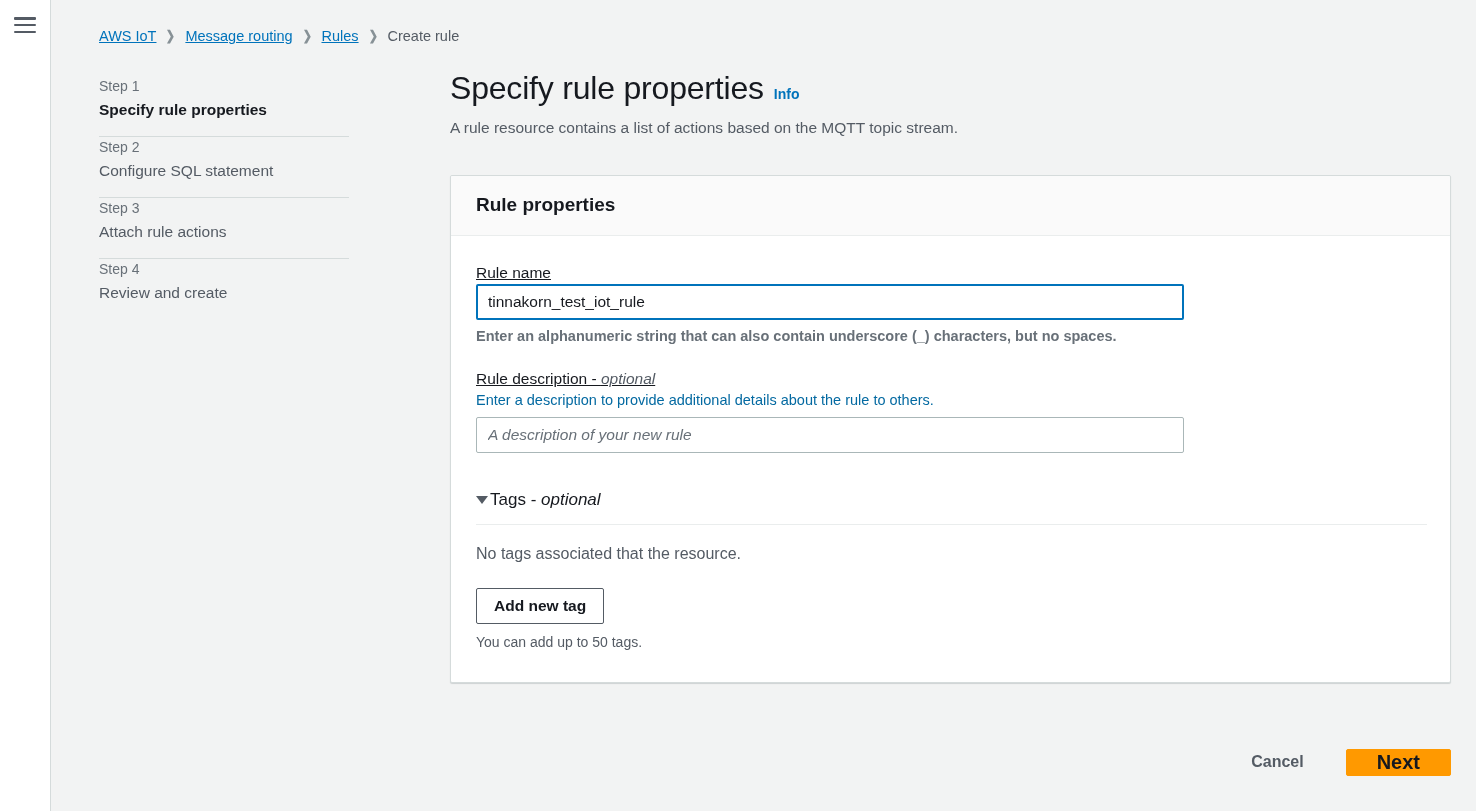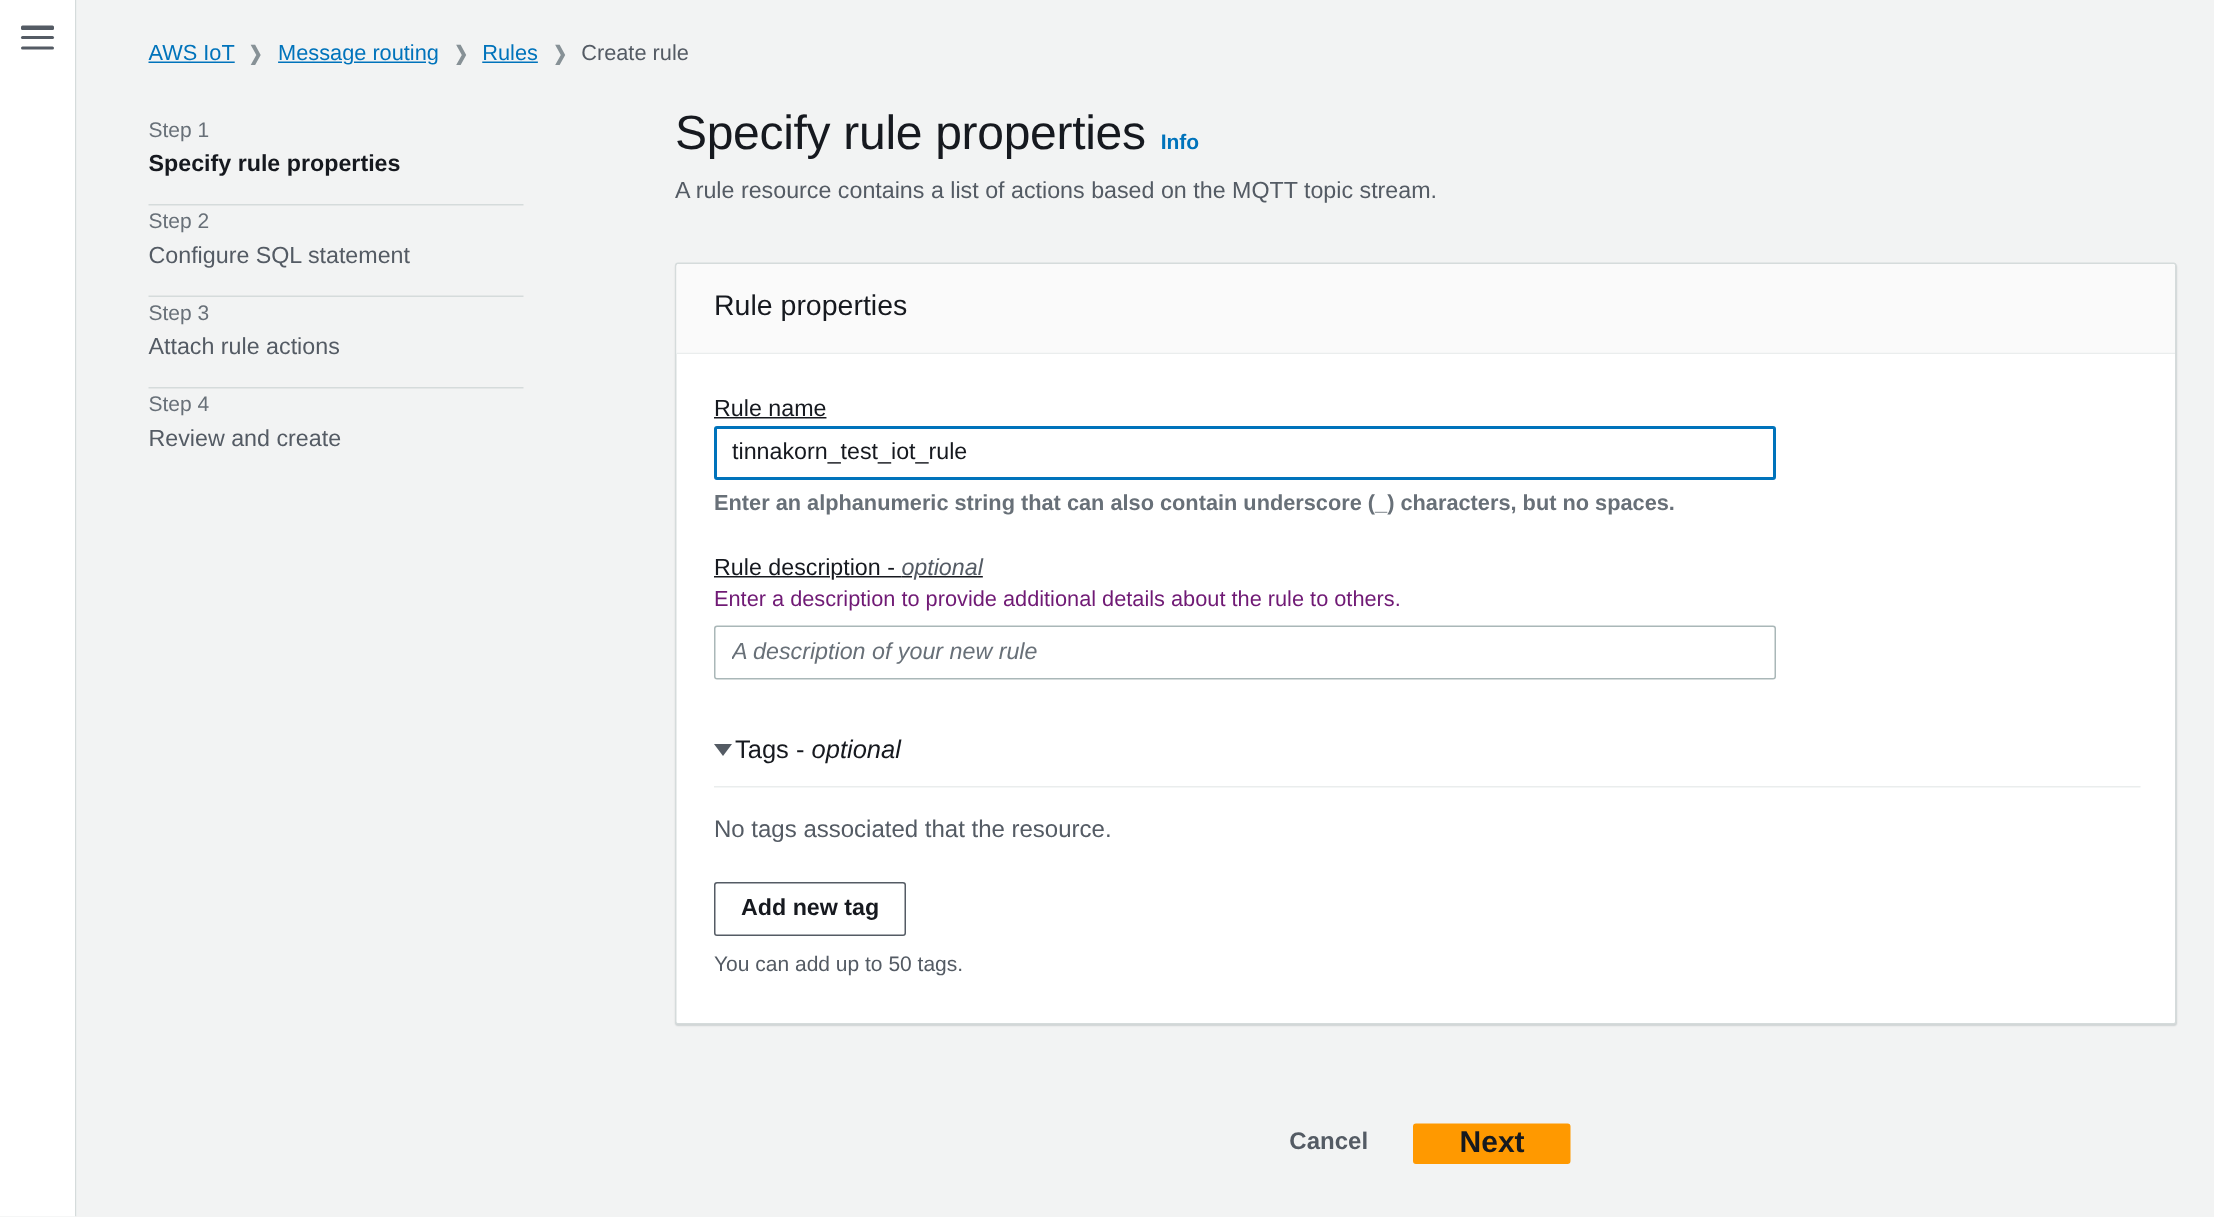--- a/index.html
+++ b/index.html
@@ -167,21 +167,21 @@
     box-shadow: 0 1px 1px 0 rgba(0,28,36,0.15);
   }
   .card-header {
     padding: 17px 25px 18px 25px;
     background: #fafafa;
     border-bottom: 1px solid #eaeded;
     border-radius: 2px 2px 0 0;
   }
   .card-header-title {
     font-size: 19px;
-    font-weight: normal;
+    font-weight: bold;
     color: #16191f;
     line-height: 24px;
   }
   .card-body {
     padding: 26px 25px 30px 25px;
   }
 
   
   .field-label {
     font-size: 15.5px;
@@ -190,21 +190,21 @@
     font-weight: normal;
     margin-bottom: 5px;
     text-decoration: underline;
   }
   .field-label .optional {
     font-style: italic;
     color: #545b64;
   }
   .field-desc {
     font-size: 14.5px;
-    color: #701a75;
+    color: #0369a1;
     line-height: 20px;
     margin-bottom: 7px;
   }
   .field-hint {
     font-size: 14.5px;
     color: #687078;
     line-height: 20px;
     margin-top: 6px;
     font-weight: bold;
   }
@@ -292,23 +292,23 @@
     line-height: 20px;
   }
 
   
   .footer-actions {
     position: absolute;
     left: 399px;
     top: 745px;
     width: 1001px;
     display: flex;
-    justify-content: center;
+    justify-content: flex-end;
     align-items: center;
-    gap: 24px;
+    gap: 36px;
   }
   .btn-link {
     background: none;
     border: none;
     font-family: "Liberation Sans", sans-serif;
     font-size: 16px;
     font-weight: bold;
     color: #545b64;
     cursor: pointer;
     padding: 8px 6px;

